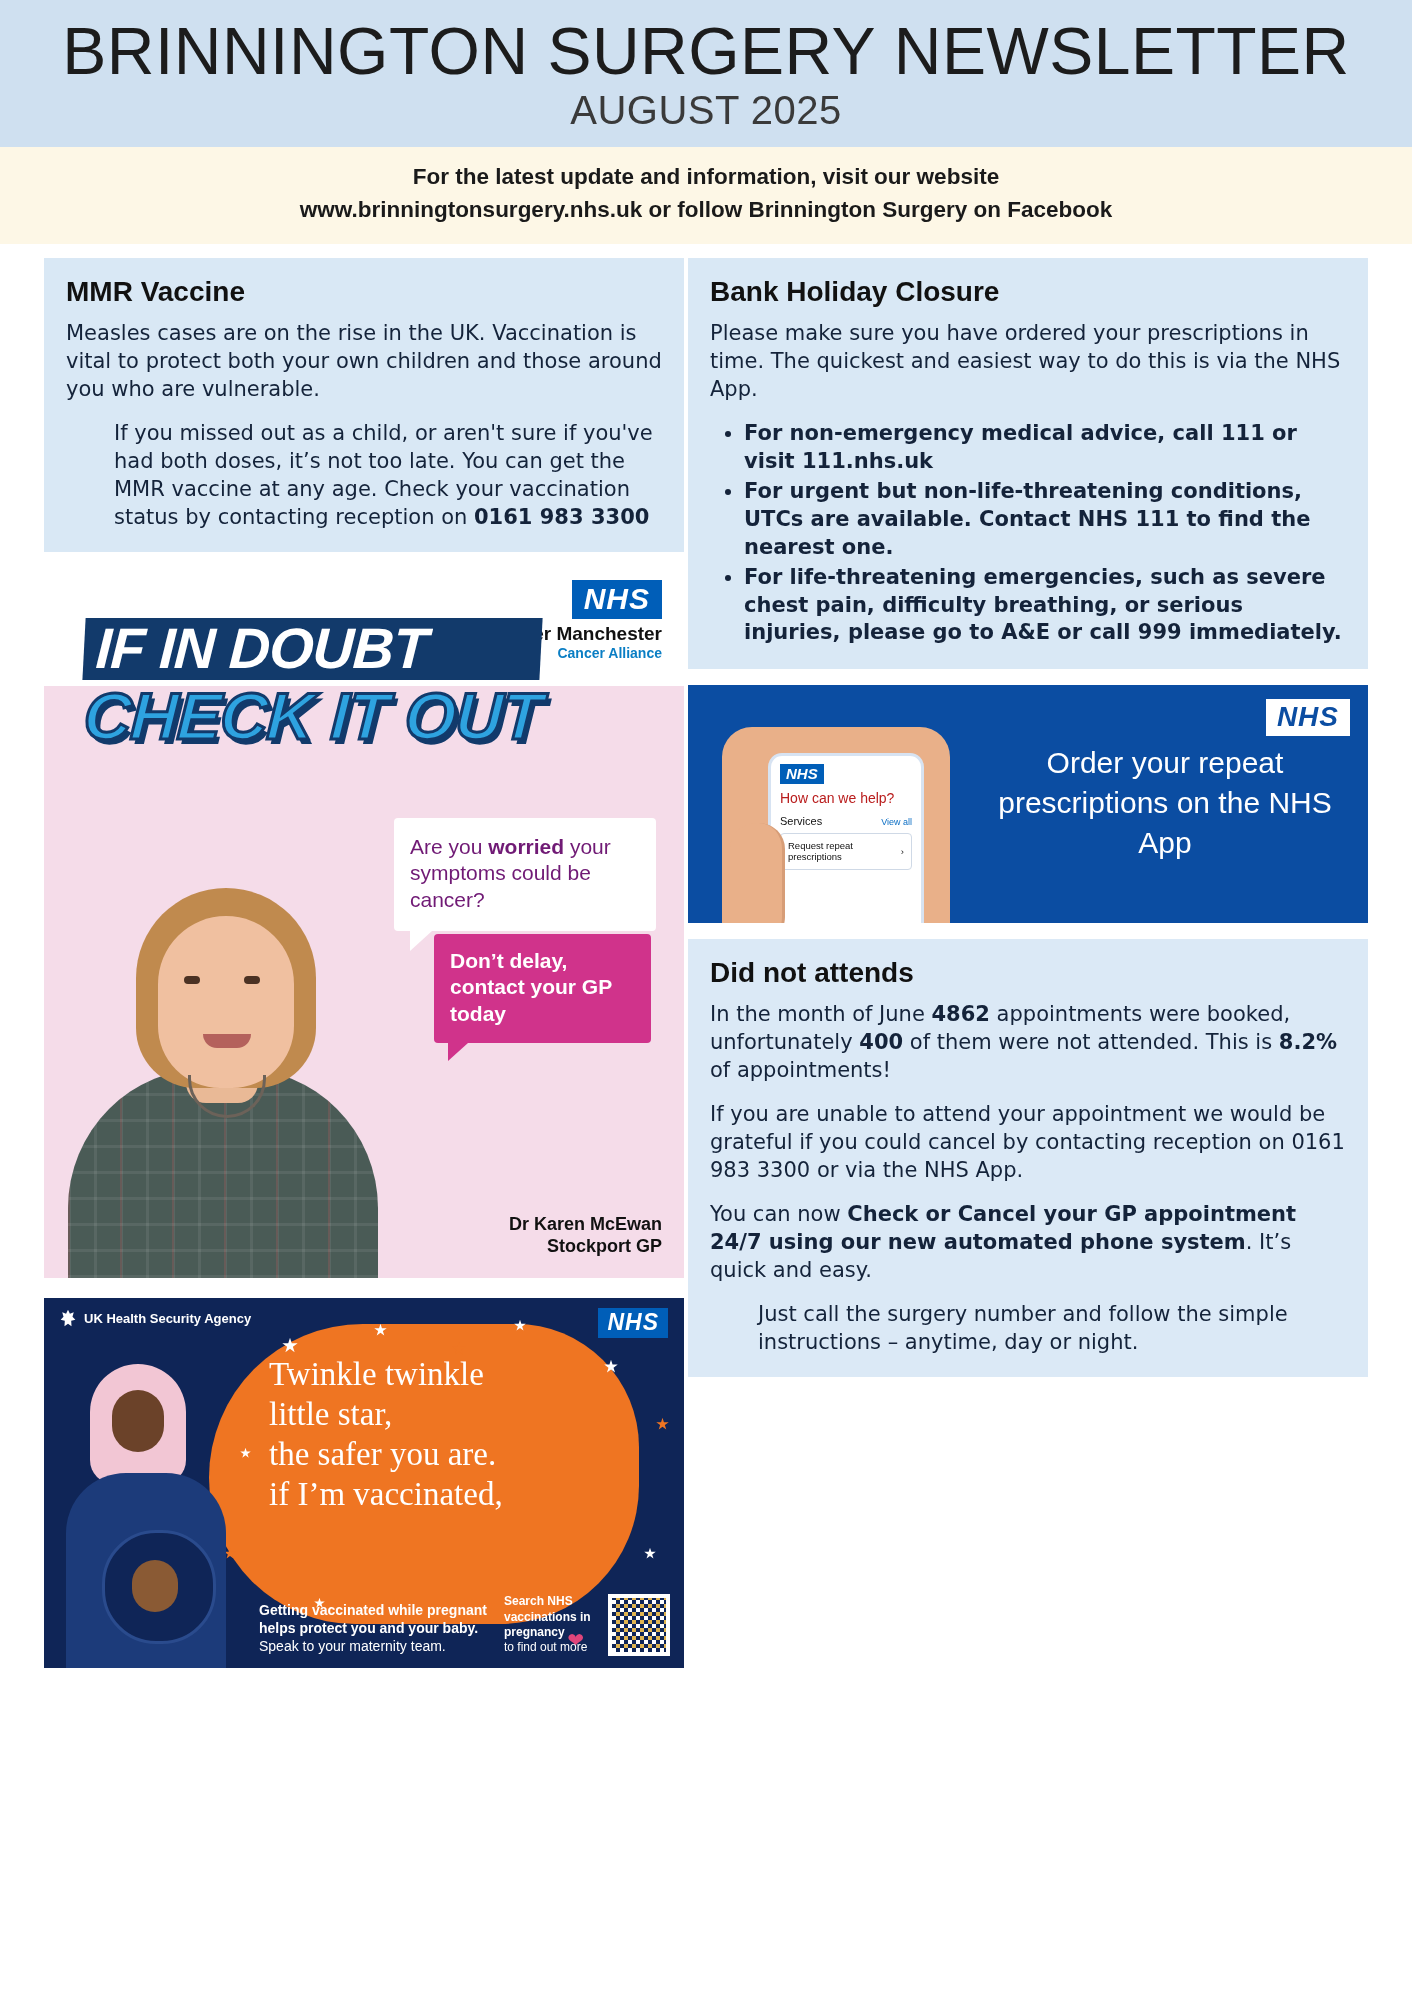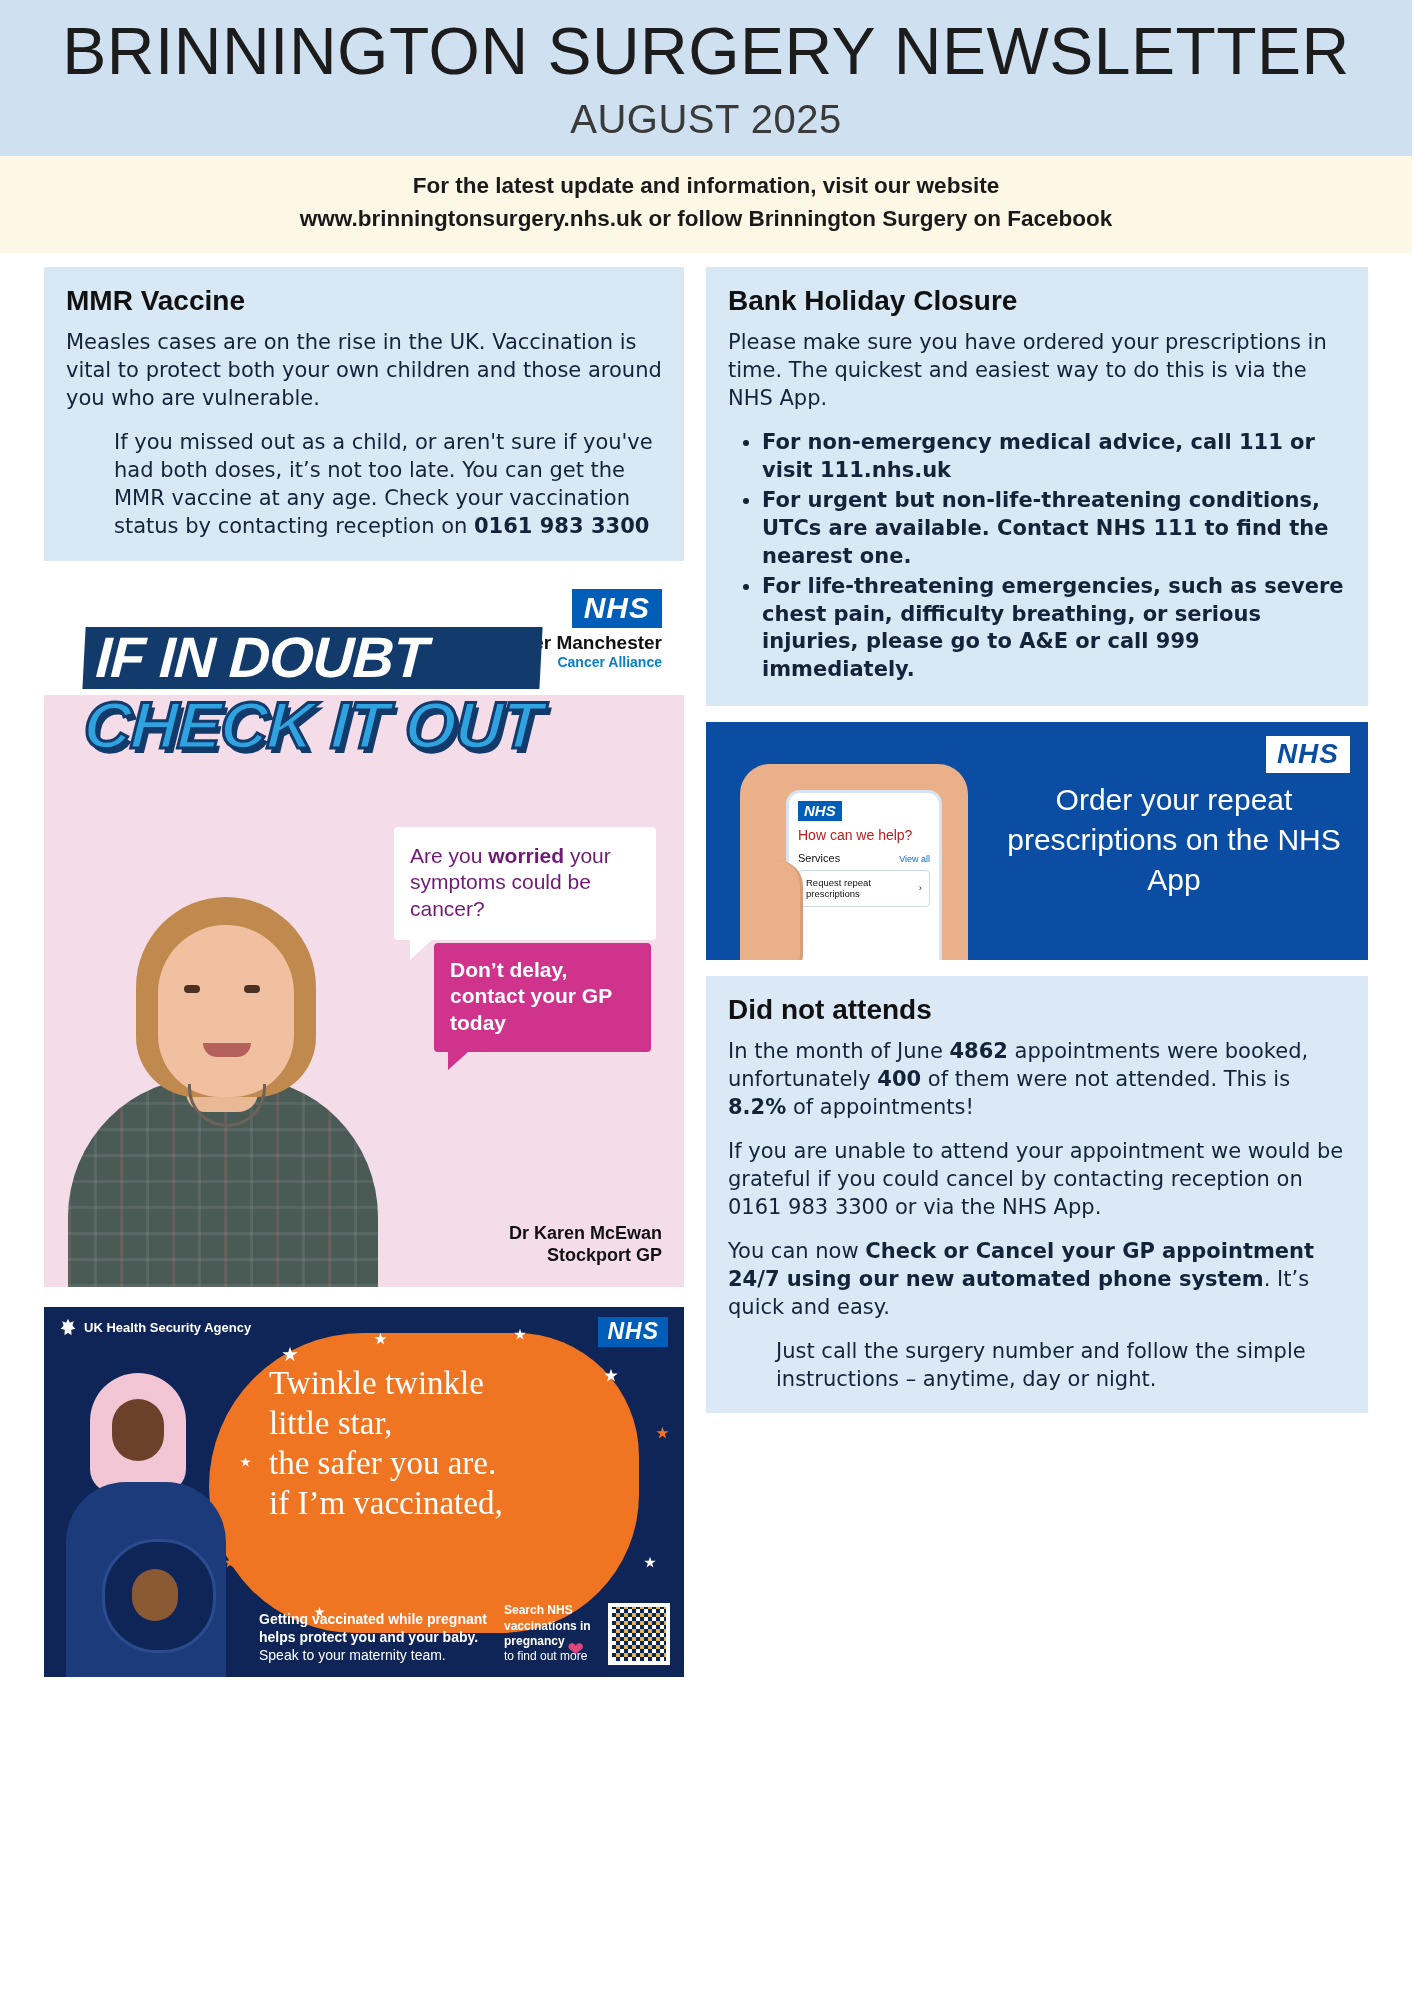--- a/index.html
+++ b/index.html
@@ -30,21 +30,21 @@
   .header h1 {
     margin: 0;
     font-family: "Liberation Sans", sans-serif;
     font-weight: 300;
     font-size: 66px;
     line-height: 1.03;
     letter-spacing: 0.5px;
     color: #1c1c1c;
   }
   .header .subtitle {
-    margin-top: 11px;
+    margin-top: 2px;
     font-family: "Liberation Sans", sans-serif;
     font-weight: 300;
     font-size: 40px;
     color: #3a3a3a;
     letter-spacing: 0.5px;
   }
 
   
   .banner {
     background: #fdf7e6;
@@ -53,21 +53,21 @@
     font-family: "Liberation Sans", sans-serif;
     font-weight: bold;
     font-size: 22.5px;
     line-height: 1.45;
     color: #1a1a1a;
   }
 
   
   .columns {
     display: flex;
-    gap: 22px;
+    gap: 4px;
     padding: 14px 44px 0 44px;
     box-sizing: border-box;
     justify-content: space-between;
   }
   .col-left {
     width: 640px;
     flex: 0 0 640px;
   }
   .col-right {
     flex: 1 1 auto;

